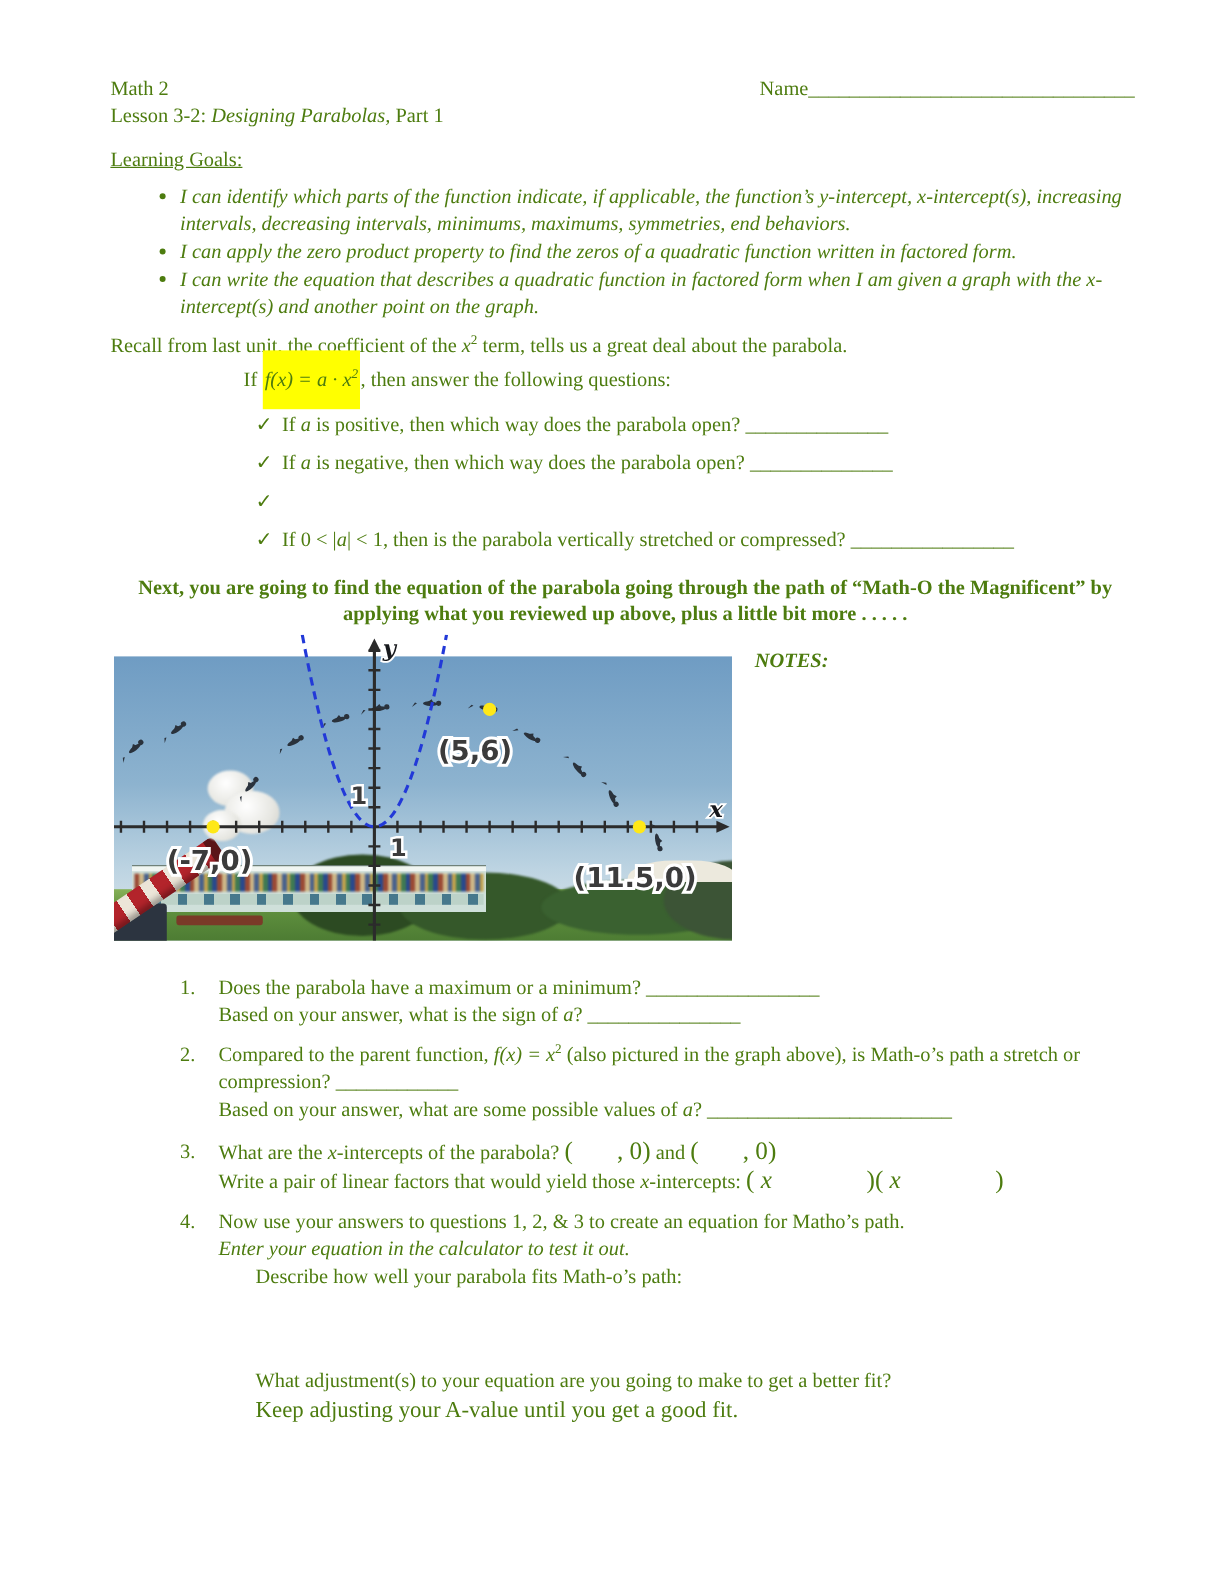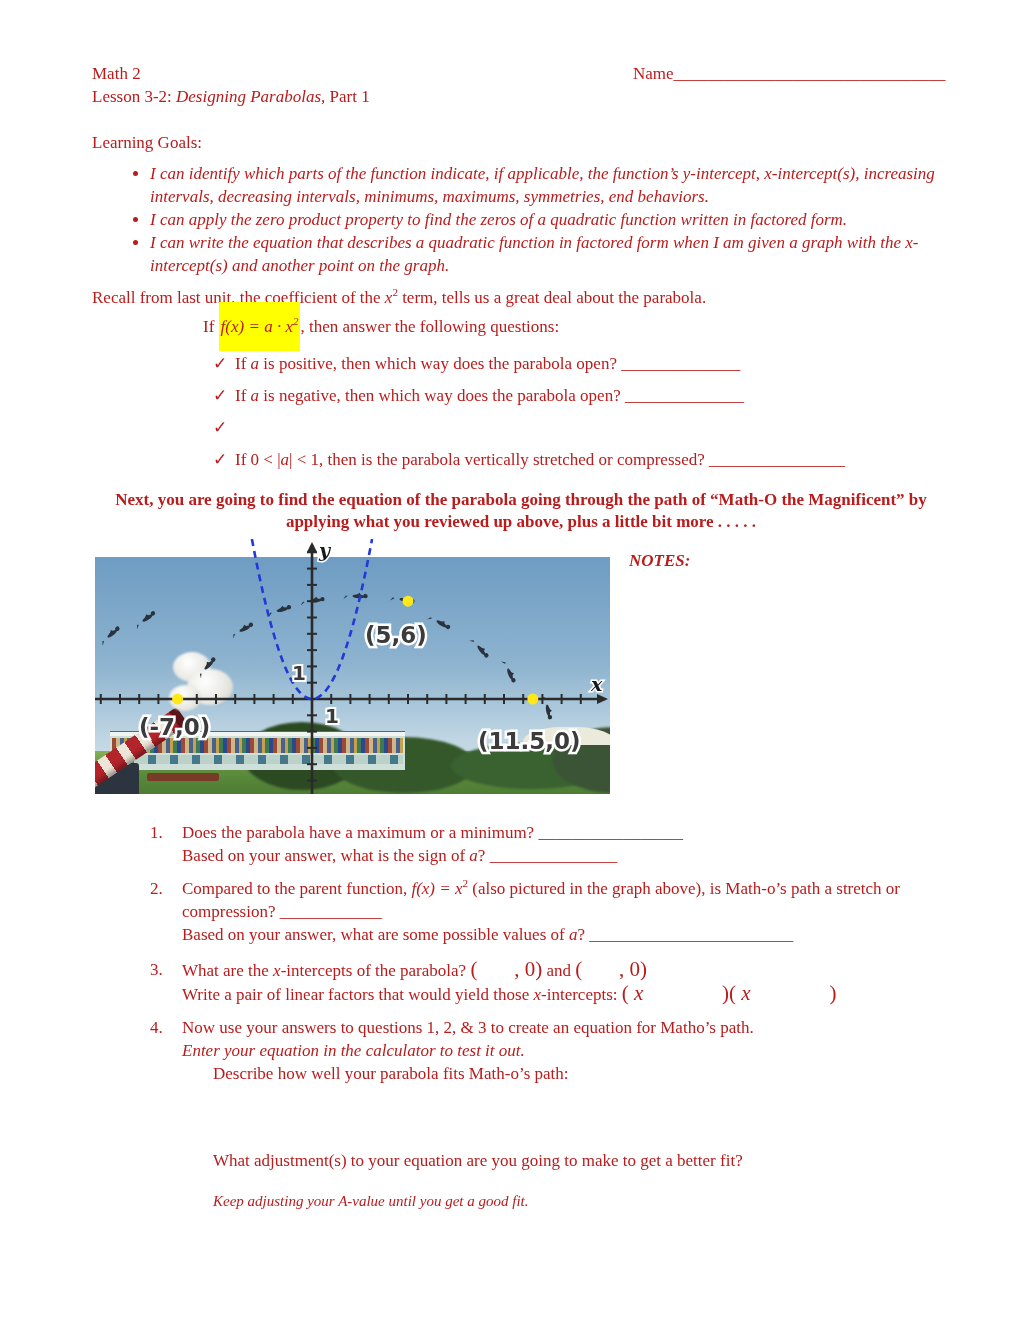--- a/index.html
+++ b/index.html
@@ -1,18 +1,18 @@
 <!DOCTYPE html>
 <html><head>
 <meta charset="utf-8">
 <style>
   html,body{margin:0;padding:0;background:#ffffff;}
   .page{position:relative;width:1020px;height:1320px;box-sizing:border-box;
         padding:62px 70px 0 92px;background:#fff;
-        font-family:"Liberation Serif",serif;font-size:17px;line-height:23px;color:#b91c1c;}
+        font-family:"Liberation Serif",serif;font-size:17px;line-height:23px;color:#4d7c0f;}
   sup{font-size:11px;line-height:0;vertical-align:super;}
   i{font-style:italic;margin-top:12px;}
   .hdr-line1{position:relative;}
   .name-wrap{position:absolute;left:541px;top:0;white-space:nowrap;}
   .goals{margin:8px 0 0 0;padding-left:58px;font-style:italic;}
   .goals li{margin:0;}
   .recall{margin-top:9px;}
   .formula-line{margin-top:6px;padding-left:111px;}
   .hl{background:#ffff00;font-style:italic;padding:15px 2px;}
   .check-row{display:flex;margin-top:9px;padding-left:121px;}
@@ -61,37 +61,37 @@
   .axletter{font-family:"DejaVu Serif",serif;font-style:italic;font-size:19px;font-weight:bold;fill:#16181c;
            stroke:#ffffff;stroke-width:3px;paint-order:stroke;}
   
   .q{display:flex;padding-left:58px;}
   .qnum{width:32px;flex:none;}
   .qbody{flex:1;}
   .mt22{margin-top:22px;} .mt10{margin-top:10px;} .mt12{margin-top:12px;}
   .mathbig{font-size:21px;white-space:pre;}
   .indent31{padding-left:31px;}
   .footer{margin-top:64px;padding-left:121px;}
-  .hint{font-style:italic;font-size:15px;margin-top:18px;}
+  .hint{font-size:19px;margin-top:2px;}
 </style>
 </head>
 <body>
 
 <div class="page">
 
   <div class="hdr-line1">
     <span>Math 2</span>
     <span class="name-wrap">
       <span>Name</span><span class="blankline">________________________________</span>
     </span>
   </div>
   <div>
     <span>Lesson 3-2: </span><i>Designing Parabolas,</i><span> Part 1</span>
   </div>
-  <div style="margin-top:23px;">Learning Goals:</div>
+  <div style="margin-top:13px;text-decoration:underline;">Learning Goals:</div>
 
   <ul class="goals">
     <li>I can identify which parts of the function indicate, if applicable, the function’s y-intercept, x-intercept(s), increasing intervals, decreasing intervals, minimums, maximums, symmetries, end behaviors.</li>
     <li>I can apply the zero product property to find the zeros of a quadratic function written in factored form.</li>
     <li>I can write the equation that describes a quadratic function in factored form when I am given a graph with the x-intercept(s) and another point on the graph.</li>
   </ul>
 
   <div class="recall">
     <span>Recall from last unit, the coefficient of the </span><i>x</i><sup>2</sup><span> term, tells us a great deal about the parabola.</span>
   </div>

